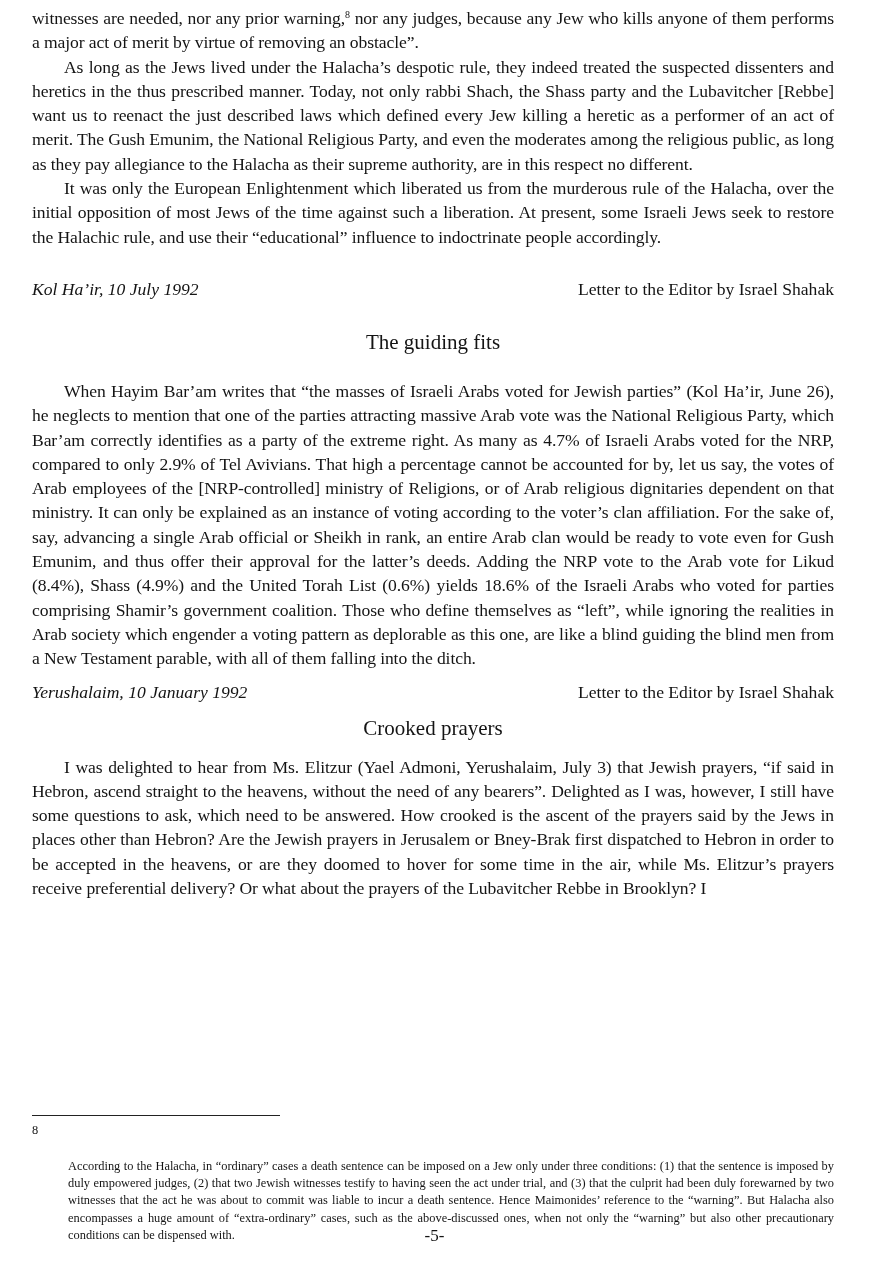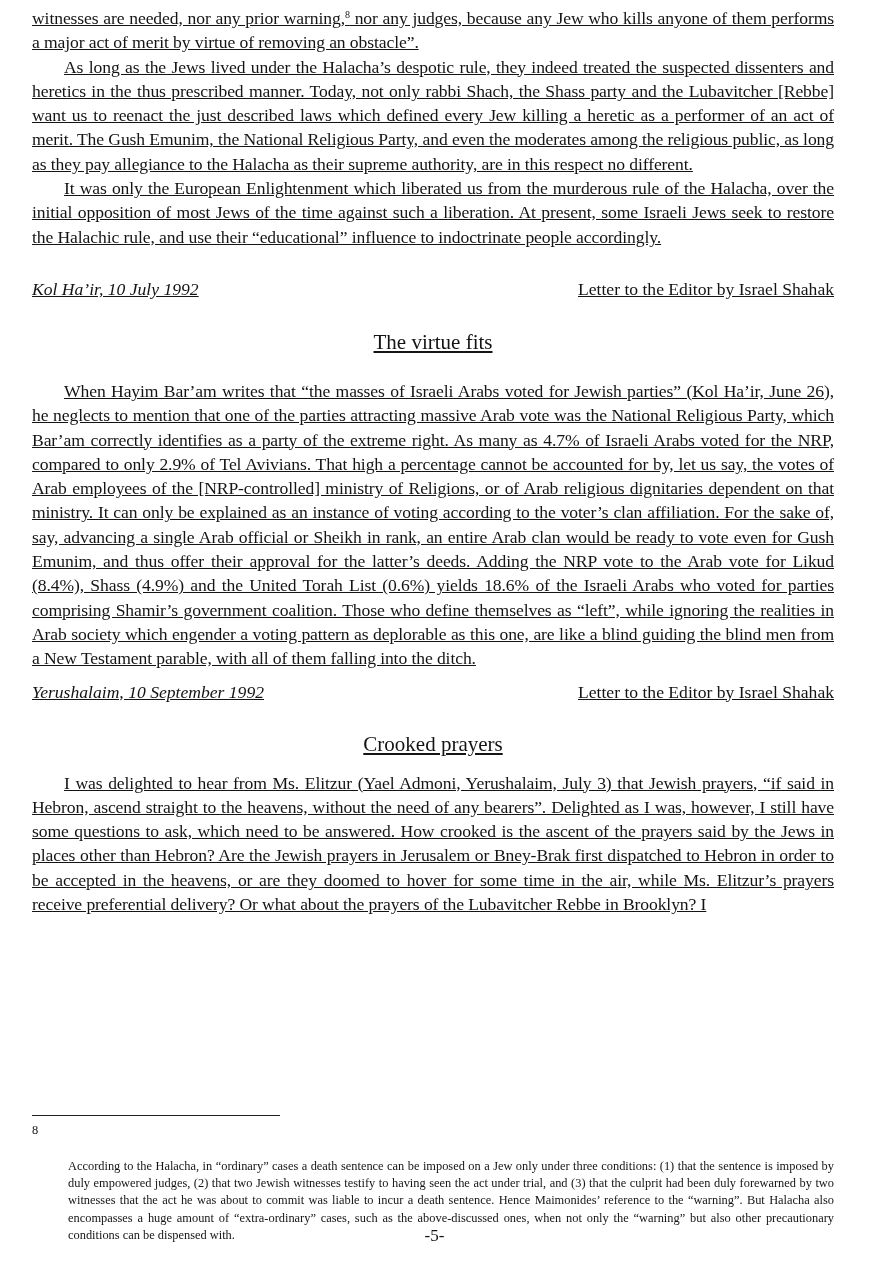--- a/index.html
+++ b/index.html
@@ -1,21 +1,21 @@
 <!DOCTYPE html>
 <html><head>
 <meta charset="utf-8">
 <style>
   html, body { margin: 0; padding: 0; background: #ffffff; }
   body {
     width: 869px; height: 1281px; position: relative; overflow: hidden;
     font-family: "Liberation Serif", "DejaVu Serif", serif;
     color: #141414;
   }
-  .page { position: absolute; left: 32px; top: 6px; width: 802px; text-decoration: underline; }
+  .page { position: absolute; left: 32px; top: 6px; width: 802px; }
   p.body {
     margin: 0; font-size: 17.6px; line-height: 24.3px;
     text-align: justify; letter-spacing: -0.1px;
   }
   p.indent { text-indent: 32px; }
   .sig {
     display: flex; justify-content: space-between; font-size: 17.6px;
     line-height: 24px;
   }
   .sig .src { font-style: italic; }
@@ -48,30 +48,30 @@
     <p class="body"><span>witnesses are needed, nor any prior warning,</span><sup>8</sup><span> nor any judges, because any Jew who kills anyone of them performs a major act of merit by virtue of removing an obstacle”.</span></p>
     <p class="body indent">As long as the Jews lived under the Halacha’s despotic rule, they indeed treated the suspected dissenters and heretics in the thus prescribed manner. Today, not only rabbi Shach, the Shass party and the Lubavitcher [Rebbe] want us to reenact the just described laws which defined every Jew killing a heretic as a performer of an act of merit. The Gush Emunim, the National Religious Party, and even the moderates among the religious public, as long as they pay allegiance to the Halacha as their supreme authority, are in this respect no different.</p>
     <p class="body indent">It was only the European Enlightenment which liberated us from the murderous rule of the Halacha, over the initial opposition of most Jews of the time against such a liberation. At present, some Israeli Jews seek to restore the Halachic rule, and use their “educational” influence to indoctrinate people accordingly.</p>
     <div class="sig" style="margin-top:28px">
       <span class="src">Kol Ha’ir, 10 July 1992</span>
       <span>Letter to the Editor by Israel Shahak</span>
     </div>
   </div>
 
   <div>
-    <div class="title" style="margin-top:27px">The virtue fits</div>
+    <div class="title" style="margin-top:27px">The guiding fits</div>
     <p class="body indent" style="margin-top:23px">When Hayim Bar’am writes that “the masses of Israeli Arabs voted for Jewish parties” (Kol Ha’ir, June 26), he neglects to mention that one of the parties attracting massive Arab vote was the National Religious Party, which Bar’am correctly identifies as a party of the extreme right. As many as 4.7% of Israeli Arabs voted for the NRP, compared to only 2.9% of Tel Avivians. That high a percentage cannot be accounted for by, let us say, the votes of Arab employees of the [NRP-controlled] ministry of Religions, or of Arab religious dignitaries dependent on that ministry. It can only be explained as an instance of voting according to the voter’s clan affiliation. For the sake of, say, advancing a single Arab official or Sheikh in rank, an entire Arab clan would be ready to vote even for Gush Emunim, and thus offer their approval for the latter’s deeds. Adding the NRP vote to the Arab vote for Likud (8.4%), Shass (4.9%) and the United Torah List (0.6%) yields 18.6% of the Israeli Arabs who voted for parties comprising Shamir’s government coalition. Those who define themselves as “left”, while ignoring the realities in Arab society which engender a voting pattern as deplorable as this one, are like a blind guiding the blind men from a New Testament parable, with all of them falling into the ditch.</p>
     <div class="sig" style="margin-top:9px">
-      <span class="src">Yerushalaim, 10 September 1992</span>
+      <span class="src">Yerushalaim, 10 January 1992</span>
       <span>Letter to the Editor by Israel Shahak</span>
     </div>
   </div>
 
   <div>
-    <div class="title" style="margin-top:26px">Crooked prayers</div>
+    <div class="title" style="margin-top:10px">Crooked prayers</div>
     <p class="body indent" style="margin-top:13px">I was delighted to hear from Ms. Elitzur (Yael Admoni, Yerushalaim, July 3) that Jewish prayers, “if said in Hebron, ascend straight to the heavens, without the need of any bearers”. Delighted as I was, however, I still have some questions to ask, which need to be answered. How crooked is the ascent of the prayers said by the Jews in places other than Hebron? Are the Jewish prayers in Jerusalem or Bney-Brak first dispatched to Hebron in order to be accepted in the heavens, or are they doomed to hover for some time in the air, while Ms. Elitzur’s prayers receive preferential delivery? Or what about the prayers of the Lubavitcher Rebbe in Brooklyn? I</p>
   </div>
 </div>
 
 <div class="footnote-rule"></div>
 
 <div class="footnotes">
   <div class="fn">
     <span class="num">8</span>
     <span class="txt">According to the Halacha, in “ordinary” cases a death sentence can be imposed on a Jew only under three conditions: (1) that the sentence is imposed by duly empowered judges, (2) that two Jewish witnesses testify to having seen the act under trial, and (3) that the culprit had been duly forewarned by two witnesses that the act he was about to commit was liable to incur a death sentence. Hence Maimonides’ reference to the “warning”. But Halacha also encompasses a huge amount of “extra-ordinary” cases, such as the above-discussed ones, when not only the “warning” but also other precautionary conditions can be dispensed with.</span>

